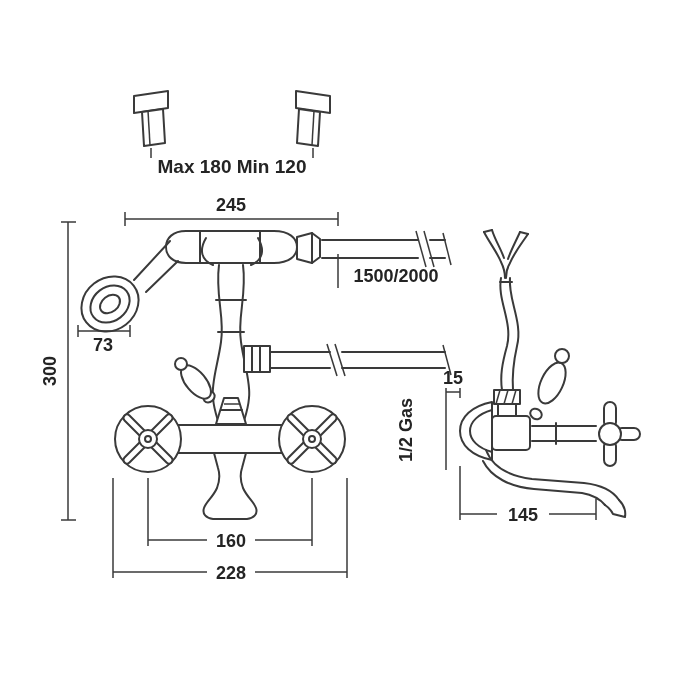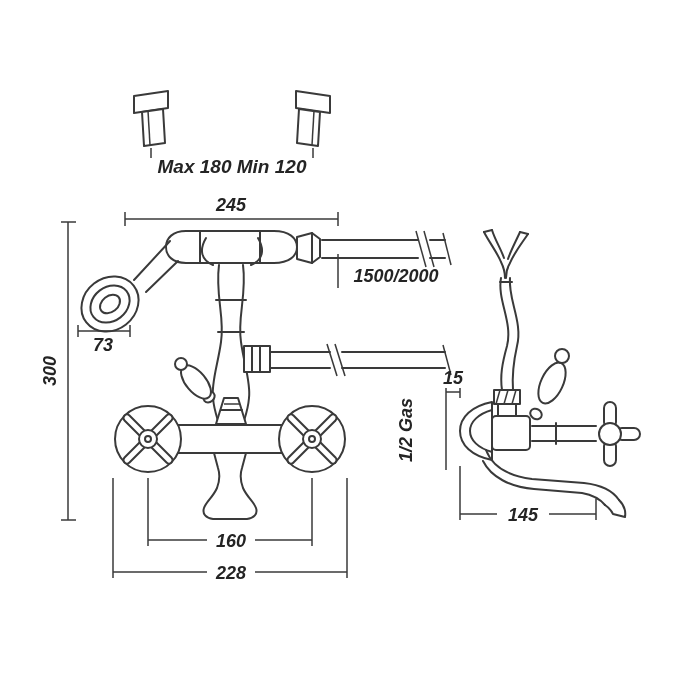--- a/index.html
+++ b/index.html
@@ -7,21 +7,20 @@
     padding: 0;
     background: #ffffff;
   }
   .stage {
     width: 700px;
     height: 700px;
     background: var(--bg, #ffffff);
     position: relative;
     overflow: hidden;
     font-family: "Liberation Sans", sans-serif;
-    font-style: italic;
   }
   svg { display: block; }
   .ln  { fill: none; stroke: var(--line, #3a3a3a); stroke-width: 2; stroke-linecap: round; stroke-linejoin: round; }
   .lnf { fill: #ffffff; stroke: var(--line, #3a3a3a); stroke-width: 2; stroke-linejoin: round; }
   .dim { fill: none; stroke: var(--line, #3a3a3a); stroke-width: 1.5; stroke-linecap: butt; }
   .spoke-dark  { fill: none; stroke: var(--line, #3a3a3a); stroke-width: 9; stroke-linecap: round; }
   .spoke-light { fill: none; stroke: #ffffff; stroke-width: 5; stroke-linecap: round; }
   .txt {
     font-family: "Liberation Sans", sans-serif;
     font-size: 18px;

